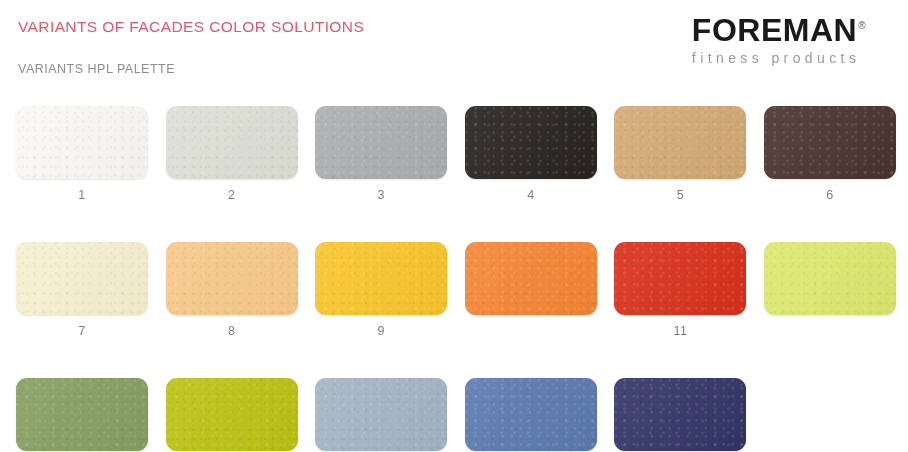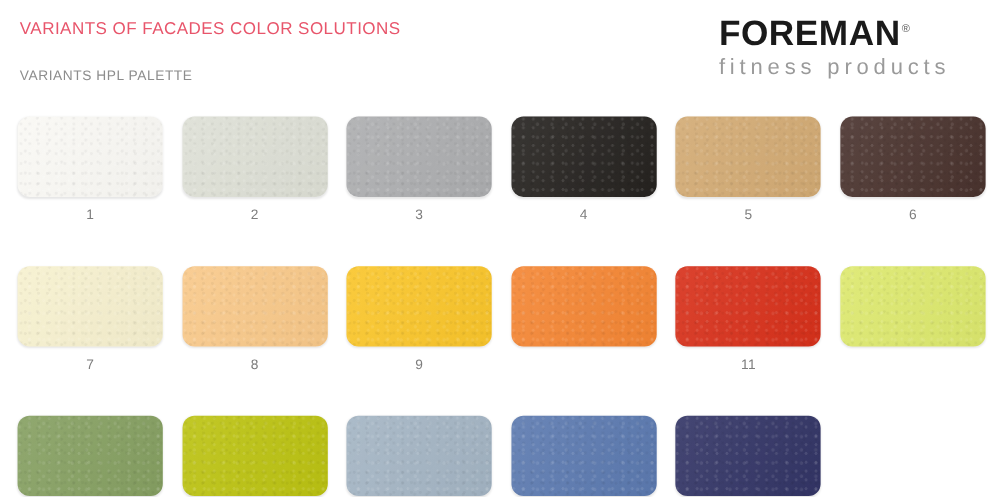--- a/index.html
+++ b/index.html
@@ -67,21 +67,21 @@
     font-family: "Liberation Sans", sans-serif;
   }
   .logo-reg {
     font-size: 10px;
     font-weight: normal;
     vertical-align: super;
     color: #555;
     margin-left: 1px;
   }
   .logo-tag {
-    font-size: 20px;
+    font-size: 14px;
     letter-spacing: 4.4px;
     color: #9a9a9a;
     margin-top: 5px;
     padding-right: 2px;
     white-space: nowrap;
   }
 
   
   .grid {
     position: absolute;

